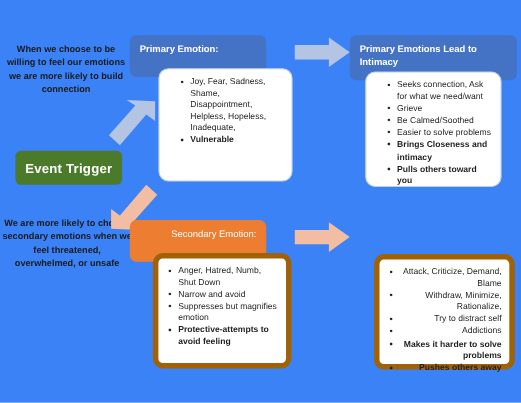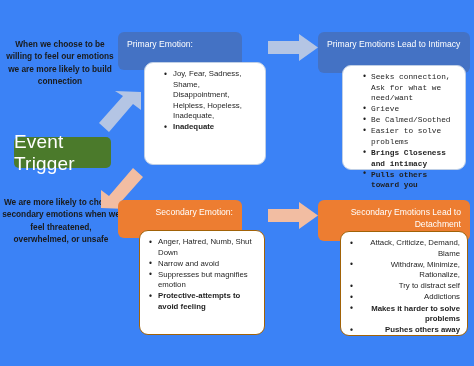--- a/index.html
+++ b/index.html
@@ -35,58 +35,59 @@
   
   #event-trigger {
     position: absolute;
     left: 14px;
     top: 137px;
     width: 97px;
     height: 31px;
     background: #4b7a2b;
     border-radius: 5px;
     color: #ffffff;
-    font-size: 19px;
+    font-size: 12px;
     display: flex;
     align-items: center;
     justify-content: center;
     letter-spacing: .2px;
+    font-weight: bold;
   }
 
   
   .hdr {
     position: absolute;
     border-radius: 6px;
     color: #ffffff;
     font-size: 8.6px;
     line-height: 11.5px;
     padding: 7px 9px 0 9px;
     box-sizing: border-box;
   }
-  .hdr.blue   { background: #4472c4; }
+  .hdr.blue   { background: #4472c4; font-weight: bold; }
   .hdr.orange { background: #ed7d31; text-align: right; }
 
   #hdr-primary-emotion   { left: 118px; top: 32px;  width: 124px; height: 38px; }
   #hdr-primary-intimacy  { left: 318px; top: 32px;  width: 152px; height: 41px; }
   #hdr-secondary-emotion { left: 118px; top: 200px; width: 124px; height: 38px; }
   #hdr-secondary-detach  { left: 318px; top: 200px; width: 152px; height: 41px; }
 
   
   .card {
     position: absolute;
     background: #ffffff;
     border-radius: 9px;
     box-sizing: border-box;
     padding: 6px 7px 6px 6px;
   }
   .card.blue   { border: 1px solid #bfcfe6; padding-left: 16px; }
-  .card.orange { border: 1px solid #a16207; }
+  .card.orange { border: 5px solid #a16207; }
 
   #card-primary-emotion   { left: 144px; top: 62px;  width: 122px; height: 103px; }
-  #card-primary-intimacy  { left: 342px; top: 65px;  width: 124px; height: 105px; font-family: Liberation Mono, monospace; }
+  #card-primary-intimacy  { left: 332px; top: 65px;  width: 124px; height: 105px; }
   #card-secondary-emotion { left: 139px; top: 230px; width: 126px; height: 105px; }
   #card-secondary-detach  { left: 340px; top: 231px; width: 128px; height: 105px; text-align: right; }
 
   .card ul {
     margin: 0;
     padding: 0 0 0 11px;
     list-style: none;
   }
   .card li {
     position: relative;
@@ -144,21 +145,21 @@
   <div class="arrow" id="arrow-h-secondary">
     <svg width="54" height="32" viewBox="0 0 54 32">
       <polygon points="2,9 33,9 33,2 52,15.5 33,29 33,22 2,22" fill="#f2bda2"></polygon>
     </svg>
   </div>
 
   <div class="hdr blue" id="hdr-primary-emotion">Primary Emotion:</div>
   <div class="card blue" id="card-primary-emotion">
     <ul>
       <li>Joy, Fear, Sadness, Shame, Disappointment, Helpless, Hopeless, Inadequate,</li>
-      <li class="bold">Inadequate</li>
+      <li class="bold">Vulnerable</li>
     </ul>
   </div>
 
   <div class="hdr blue" id="hdr-primary-intimacy">Primary Emotions Lead to Intimacy</div>
   <div class="card blue" id="card-primary-intimacy">
     <ul>
       <li>Seeks connection, Ask for what we need/want</li>
       <li>Grieve</li>
       <li>Be Calmed/Soothed</li>
       <li>Easier to solve problems</li>
@@ -170,21 +171,20 @@
   <div class="hdr orange" id="hdr-secondary-emotion">Secondary Emotion:</div>
   <div class="card orange" id="card-secondary-emotion">
     <ul>
       <li>Anger, Hatred, Numb, Shut Down</li>
       <li>Narrow and avoid</li>
       <li>Suppresses but magnifies emotion</li>
       <li class="bold">Protective-attempts to avoid feeling</li>
     </ul>
   </div>
 
-  <div class="hdr orange" id="hdr-secondary-detach">Secondary Emotions Lead to Detachment</div>
   <div class="card orange" id="card-secondary-detach">
     <ul>
       <li>Attack, Criticize, Demand, Blame</li>
       <li>Withdraw, Minimize, Rationalize,</li>
       <li>Try to distract self</li>
       <li>Addictions</li>
       <li class="bold">Makes it harder to solve problems</li>
       <li class="bold">Pushes others away</li>
     </ul>
   </div>

